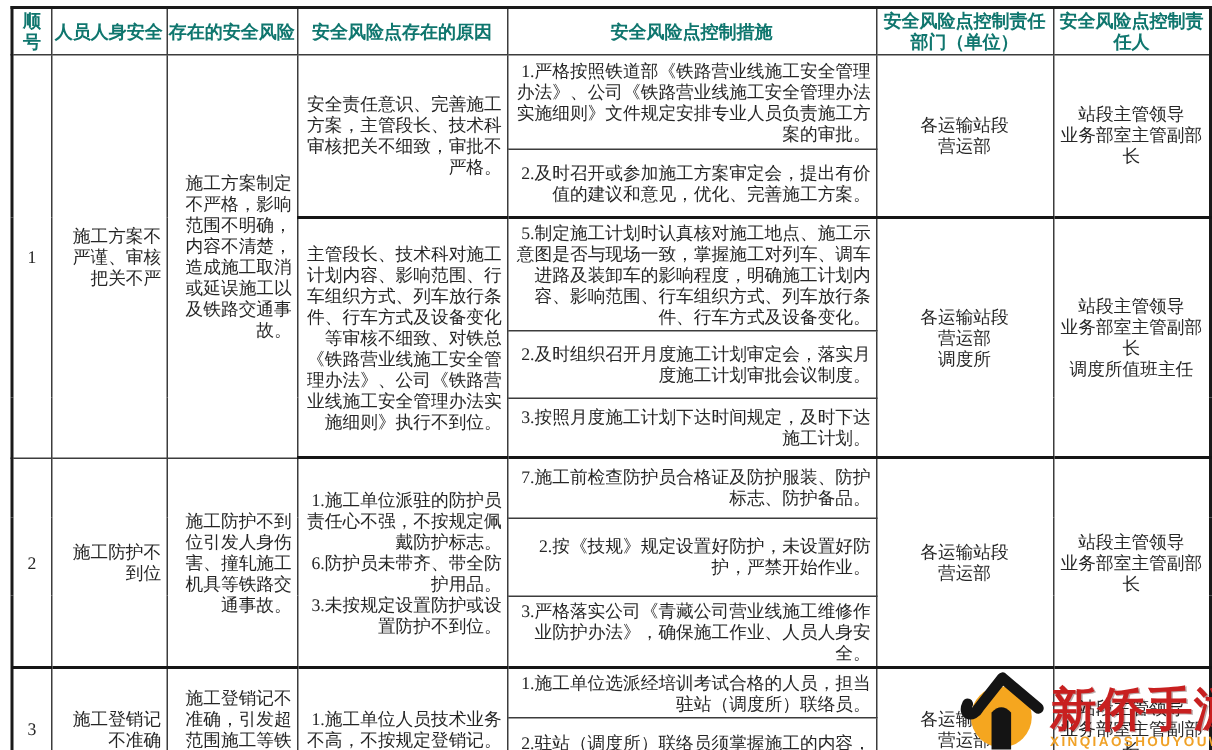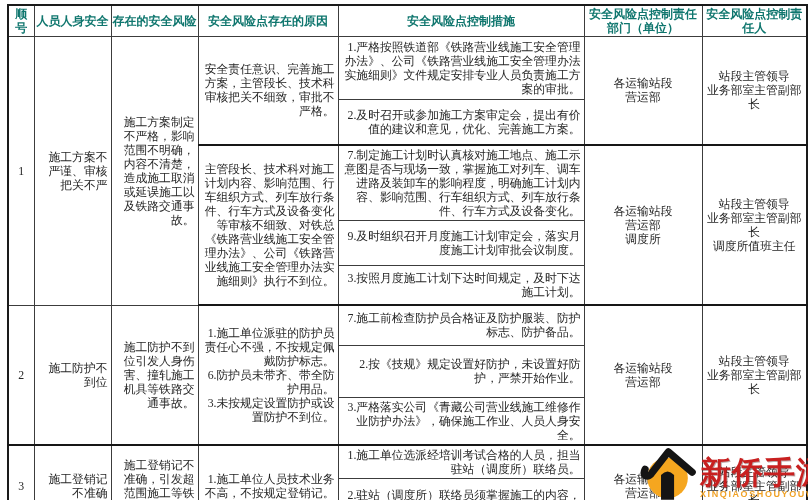--- a/index.html
+++ b/index.html
@@ -120,30 +120,30 @@
       <td rowspan="2" class="center prewrap bb2">各运输站段
 营运部</td>
       <td rowspan="2" class="center prewrap bb2">站段主管领导
 业务部室主管副部长</td>
     </tr>
     <tr class="h-r2">
       <td class="left measure bb2">2.及时召开或参加施工方案审定会，提出有价值的建议和意见，优化、完善施工方案。</td>
     </tr>
     <tr class="h-r3">
       <td rowspan="3" class="left bb2">主管段长、技术科对施工计划内容、影响范围、行车组织方式、列车放行条件、行车方式及设备变化等审核不细致、对铁总《铁路营业线施工安全管理办法》、公司《铁路营业线施工安全管理办法实施细则》执行不到位。</td>
-      <td class="left measure">7.制定施工计划时认真核对施工地点、施工示意图是否与现场一致，掌握施工对列车、调车进路及装卸车的影响程度，明确施工计划内容、影响范围、行车组织方式、列车放行条件、行车方式及设备变化。</td>
+      <td class="left measure">5.制定施工计划时认真核对施工地点、施工示意图是否与现场一致，掌握施工对列车、调车进路及装卸车的影响程度，明确施工计划内容、影响范围、行车组织方式、列车放行条件、行车方式及设备变化。</td>
       <td rowspan="3" class="center prewrap bb2">各运输站段
 营运部
 调度所</td>
       <td rowspan="3" class="center prewrap bb2">站段主管领导
 业务部室主管副部长
 调度所值班主任</td>
     </tr>
     <tr class="h-r4">
-      <td class="left measure">9.及时组织召开月度施工计划审定会，落实月度施工计划审批会议制度。</td>
+      <td class="left measure">2.及时组织召开月度施工计划审定会，落实月度施工计划审批会议制度。</td>
     </tr>
     <tr class="h-r5">
       <td class="left measure bb2">3.按照月度施工计划下达时间规定，及时下达施工计划。</td>
     </tr>
 
     <tr class="h-r6">
       <td rowspan="3" class="center bb2">2</td>
       <td rowspan="3" class="left bb2">施工防护不到位</td>
       <td rowspan="3" class="left bb2">施工防护不到位引发人身伤害、撞轧施工机具等铁路交通事故。</td>
       <td rowspan="3" class="left prewrap bb2">1.施工单位派驻的防护员责任心不强，不按规定佩戴防护标志。

